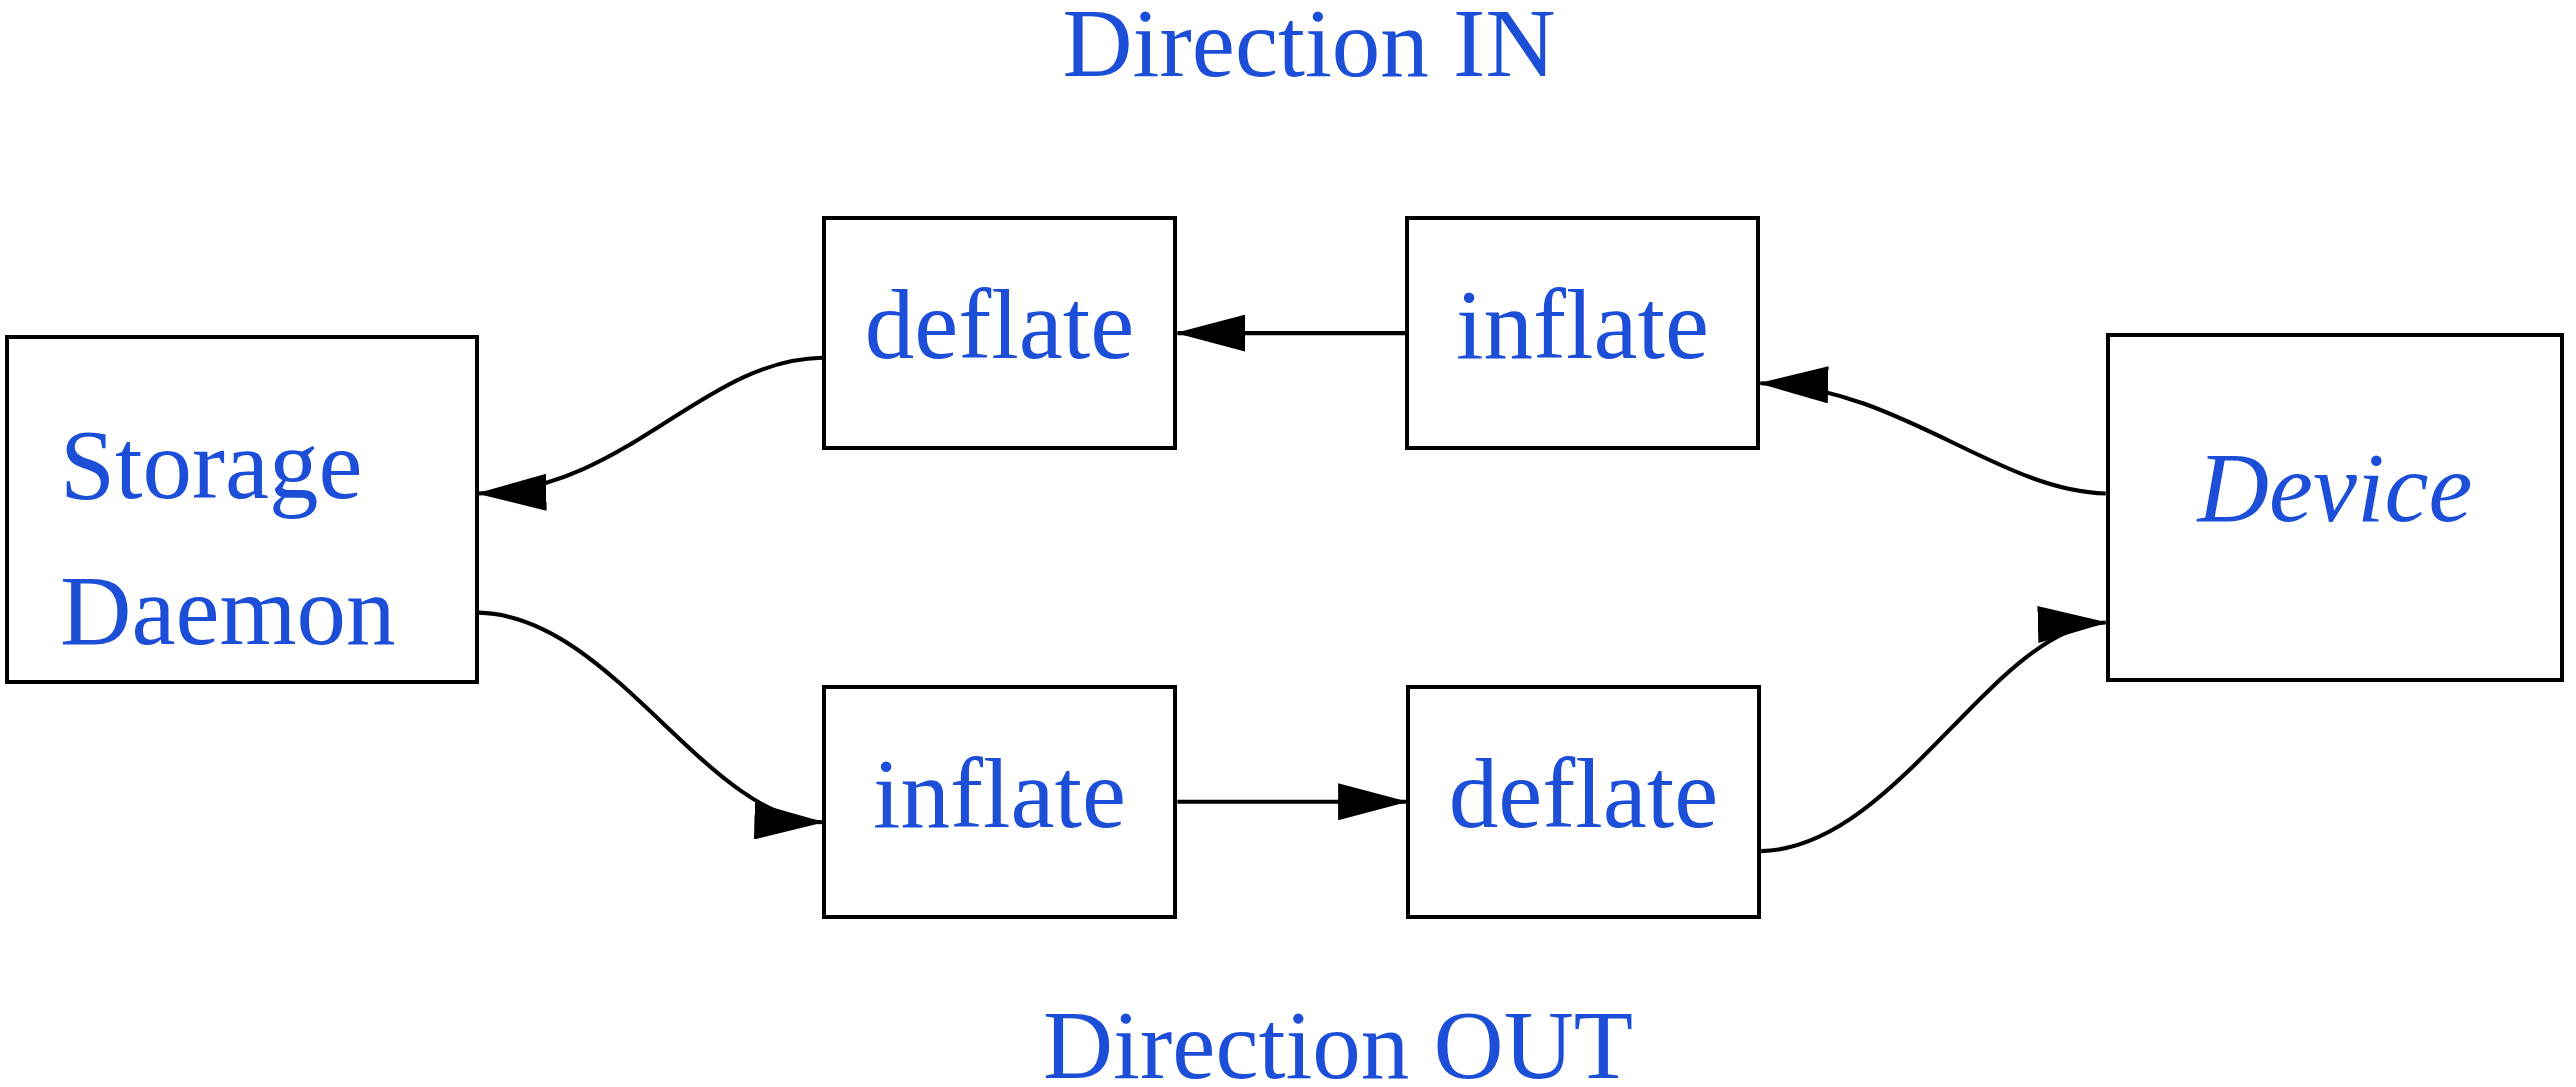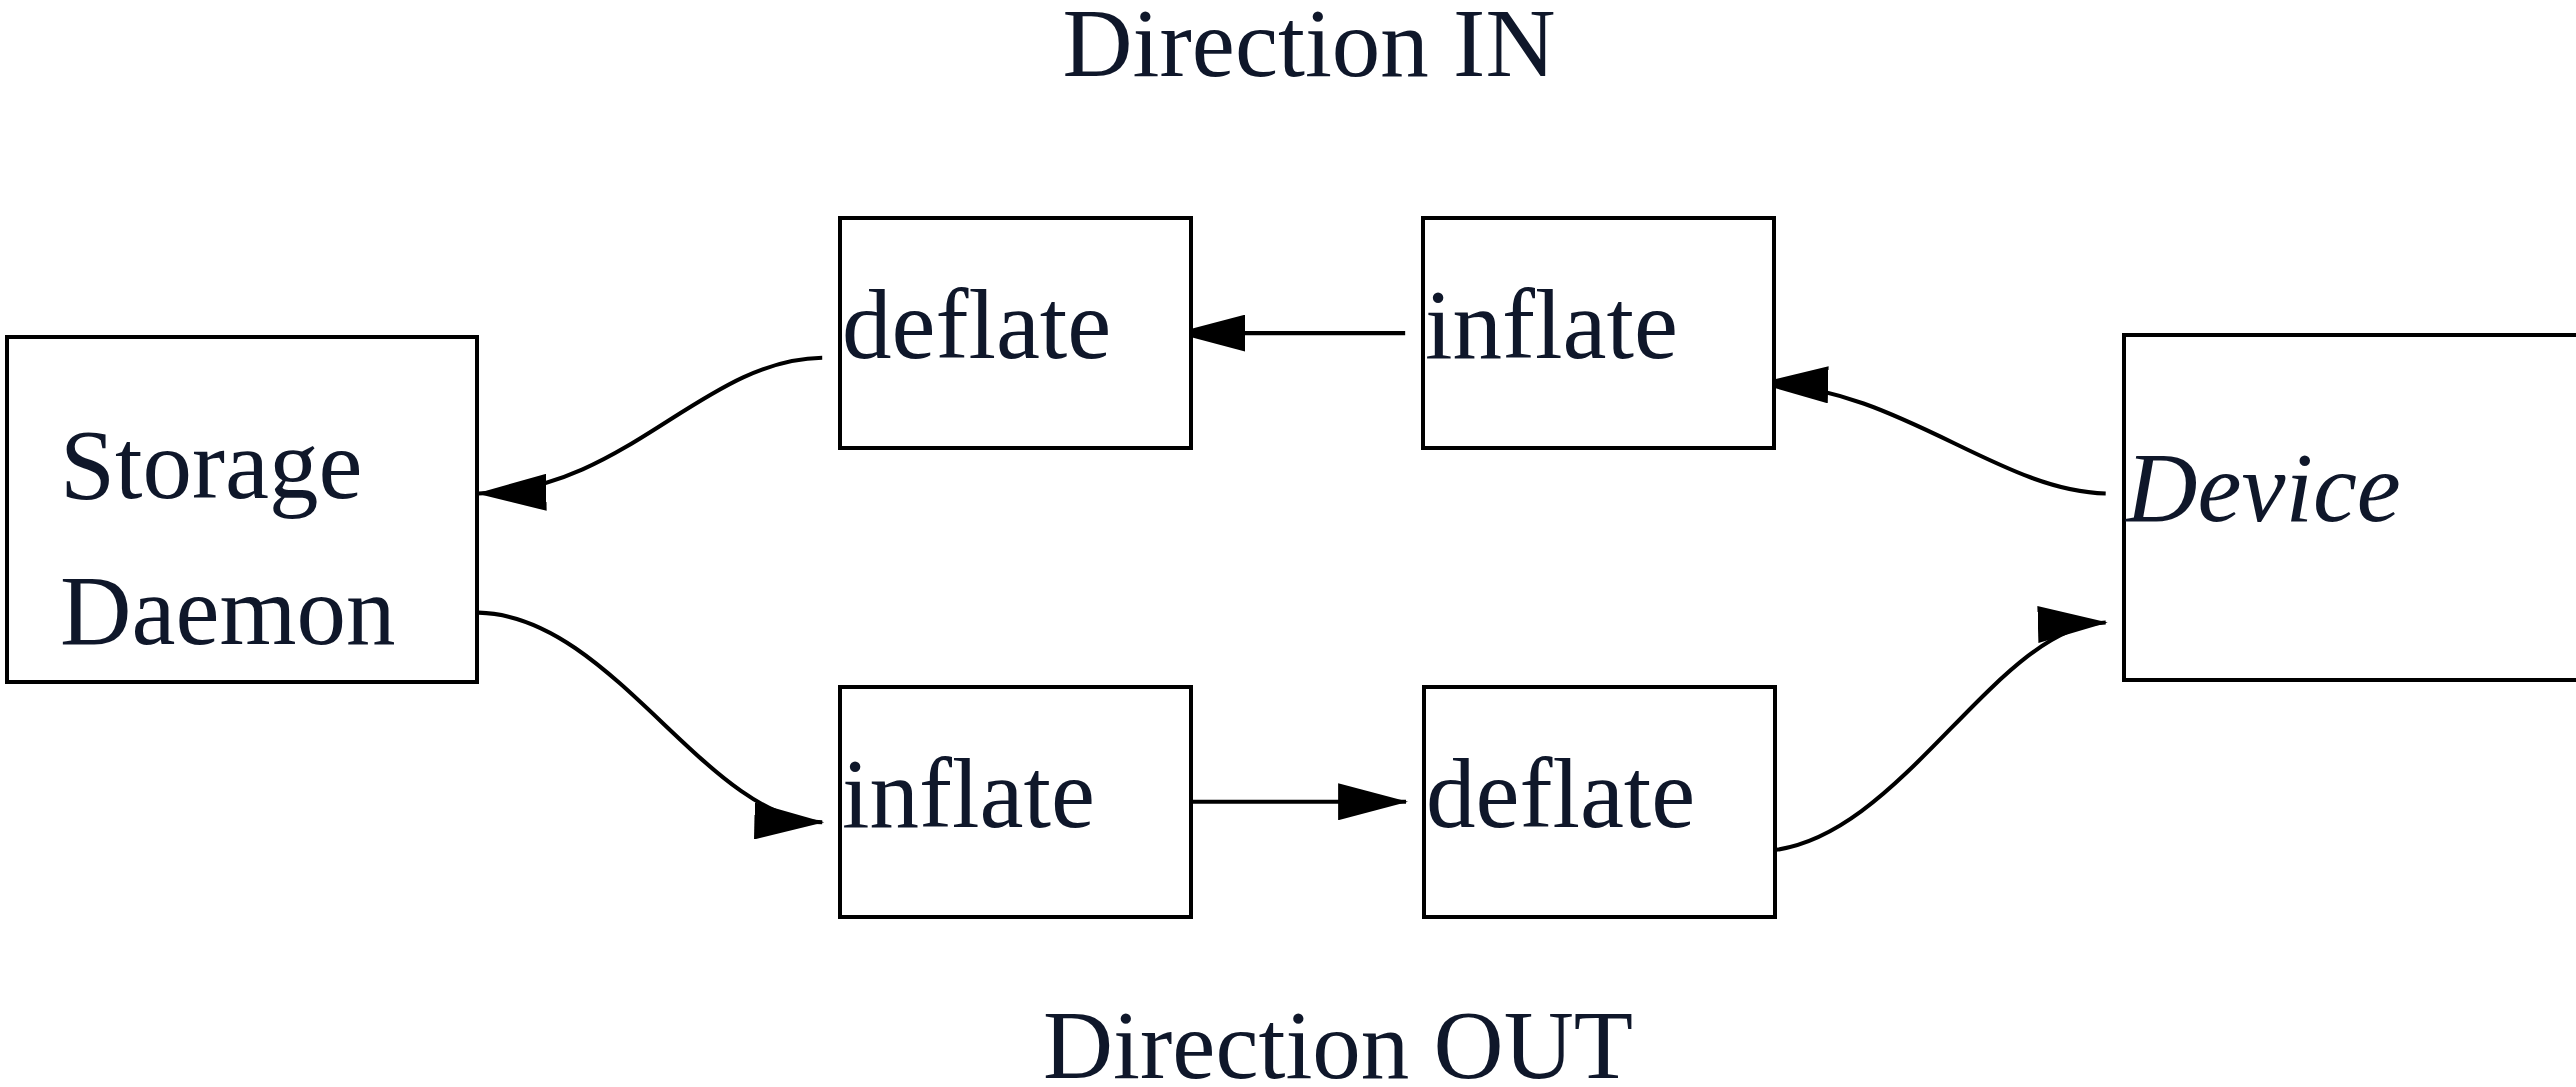--- a/index.html
+++ b/index.html
@@ -6,21 +6,21 @@
     margin: 0;
     padding: 0;
     background: #ffffff;
   }
   .canvas {
     position: relative;
     width: 2576px;
     height: 1088px;
     background: #ffffff;
     font-family: "Liberation Serif", "DejaVu Serif", serif;
-    color: #0f172a;
+    color: #1d4ed8;
     overflow: hidden;
   }
   .edge-layer {
     position: absolute;
     left: 0; top: 0;
     width: 2576px;
     height: 1088px;
   }
   .title {
     position: absolute;
@@ -35,21 +35,21 @@
     position: absolute;
     box-sizing: border-box;
     border: 4.1px solid #000000;
     background: #ffffff;
     font-size: 99px;
     white-space: nowrap;
   }
   .node.center {
     display: flex;
     align-items: center;
-    margin-left: 16px;
+    justify-content: center;
   }
   .node-storage {
     left: 5px; top: 335px; width: 474px; height: 349px;
     padding-top: 53px; padding-left: 51px;
     line-height: 146px;
   }
   .node-deflate-top    { left: 822px; top: 216px; width: 355px; height: 234px; padding-bottom: 16.4px; }
   .node-inflate-top    { left: 1405px; top: 216px; width: 355px; height: 234px; padding-bottom: 16.4px; }
   .node-inflate-bottom { left: 822px; top: 685px; width: 355px; height: 234px; padding-bottom: 16.4px; }
   .node-deflate-bottom { left: 1406px; top: 685px; width: 355px; height: 234px; padding-bottom: 16.4px; }

